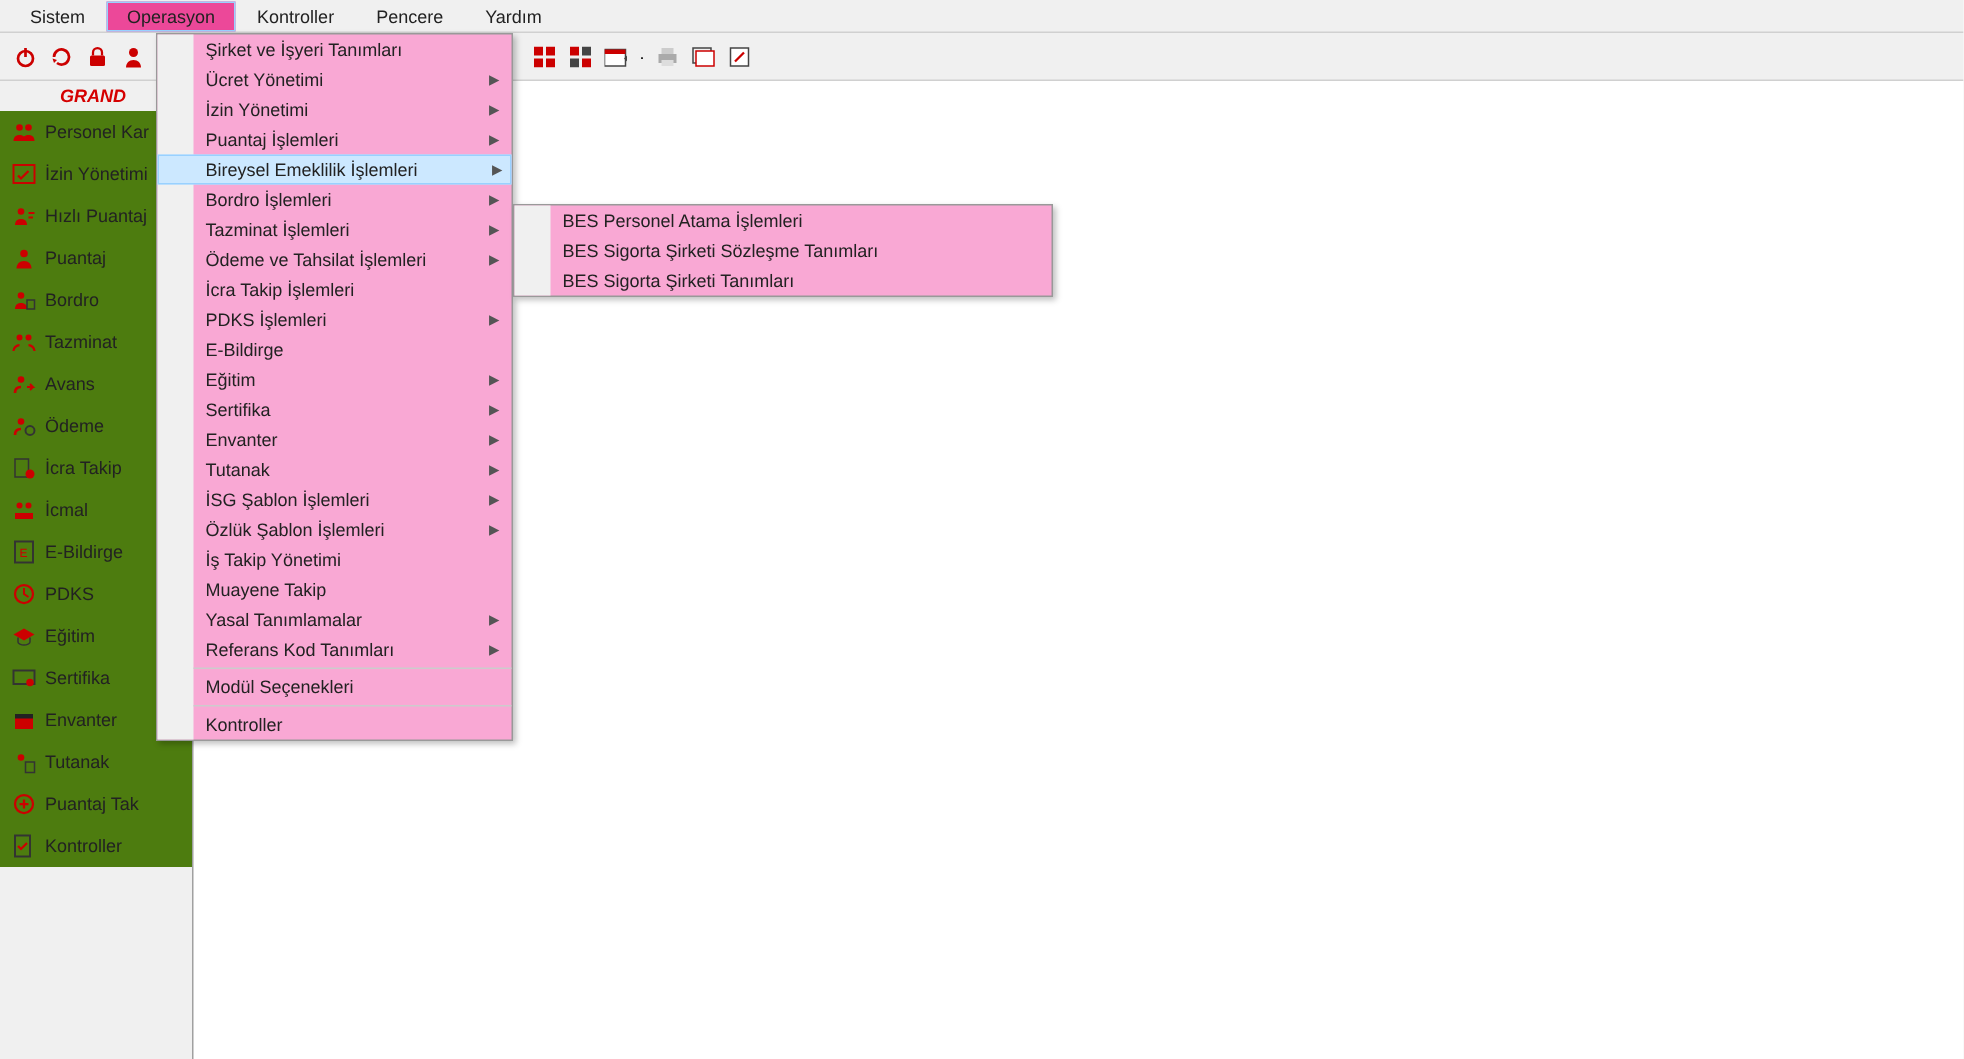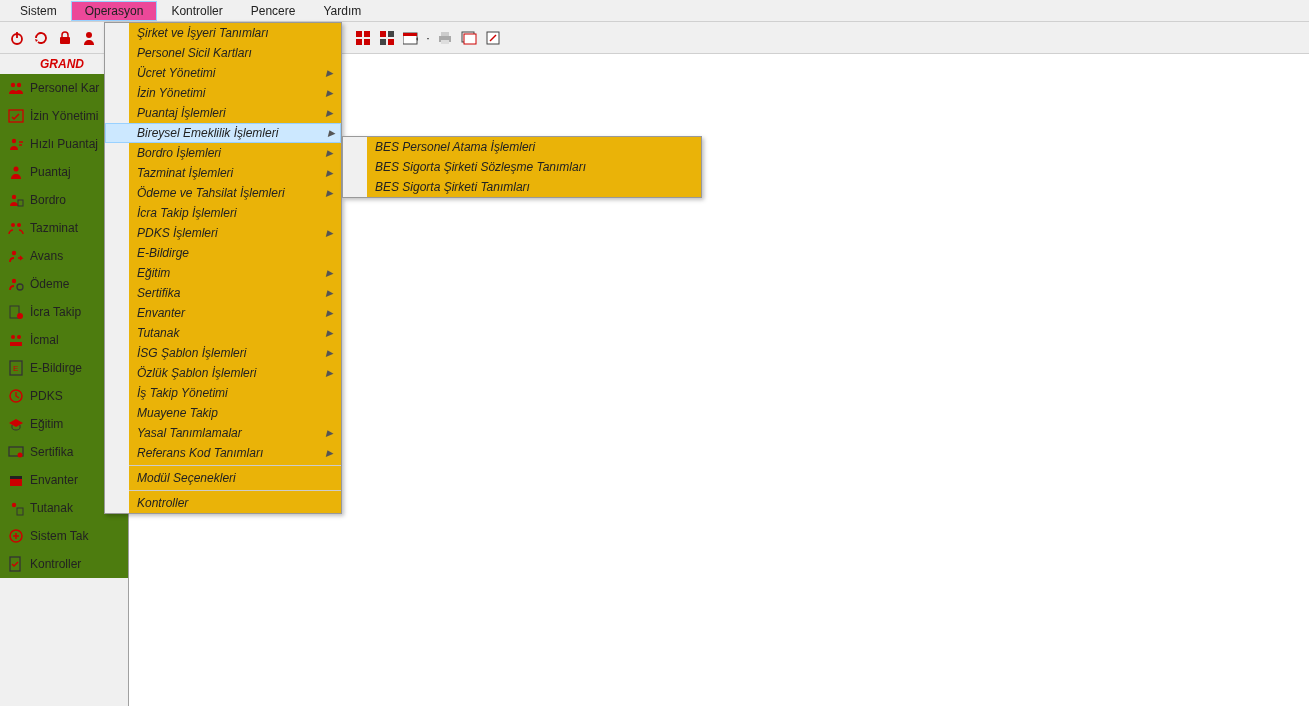--- a/index.html
+++ b/index.html
@@ -87,24 +87,23 @@
     position: absolute;
     left: 128px;
     top: 54px;
     width: 1181px;
     height: 652px;
     border-left: 1px solid #a0a0a0;
     background: #fff;
   }
   .dropdown {
     position: absolute;
-    background: #eab308;
+    background: #f9a8d4;
     border: 1px solid #999;
     box-shadow: 2px 2px 4px rgba(0,0,0,0.25);
-    font-style: italic;
   }
   .dropdown.main {
     left: 104px;
     top: 22px;
     width: 238px;
   }
   .dropdown.sub {
     left: 342px;
     top: 136px;
     width: 360px;
@@ -375,44 +374,41 @@
       </span>
       <span>Tutanak</span>
     </div>
   <div class="sidebar-item">
       <span class="sicon">
         <svg width="16" height="16" viewBox="0 0 16 16">
           <circle cx="8" cy="8" r="6" fill="none" stroke="#c00" stroke-width="1.5"></circle>
           <path d="M8 5v6M5 8h6" stroke="#c00" stroke-width="1.5"></path>
         </svg>
       </span>
-      <span>Sistem Tak</span>
+      <span>Puantaj Tak</span>
     </div>
   <div class="sidebar-item">
       <span class="sicon">
         <svg width="16" height="16" viewBox="0 0 16 16">
           <rect x="2" y="1" width="10" height="14" fill="none" stroke="#333" stroke-width="1.3"></rect>
           <path d="M4 8l2 2 4-4" fill="none" stroke="#c00" stroke-width="1.5"></path>
         </svg>
       </span>
       <span>Kontroller</span>
     </div>
 </div>
 
 <div class="content-border"></div>
 
 <div class="dropdown main">
   <div class="dropdown-inner">
     <div class="dd-item">
         <span>Şirket ve İşyeri Tanımları</span>
       </div>
     <div class="dd-item">
-        <span>Personel Sicil Kartları</span>
-      </div>
-    <div class="dd-item">
         <span>Ücret Yönetimi</span>
         <span class="arrow">▶</span>
       </div>
     <div class="dd-item">
         <span>İzin Yönetimi</span>
         <span class="arrow">▶</span>
       </div>
     <div class="dd-item">
         <span>Puantaj İşlemleri</span>
         <span class="arrow">▶</span>

